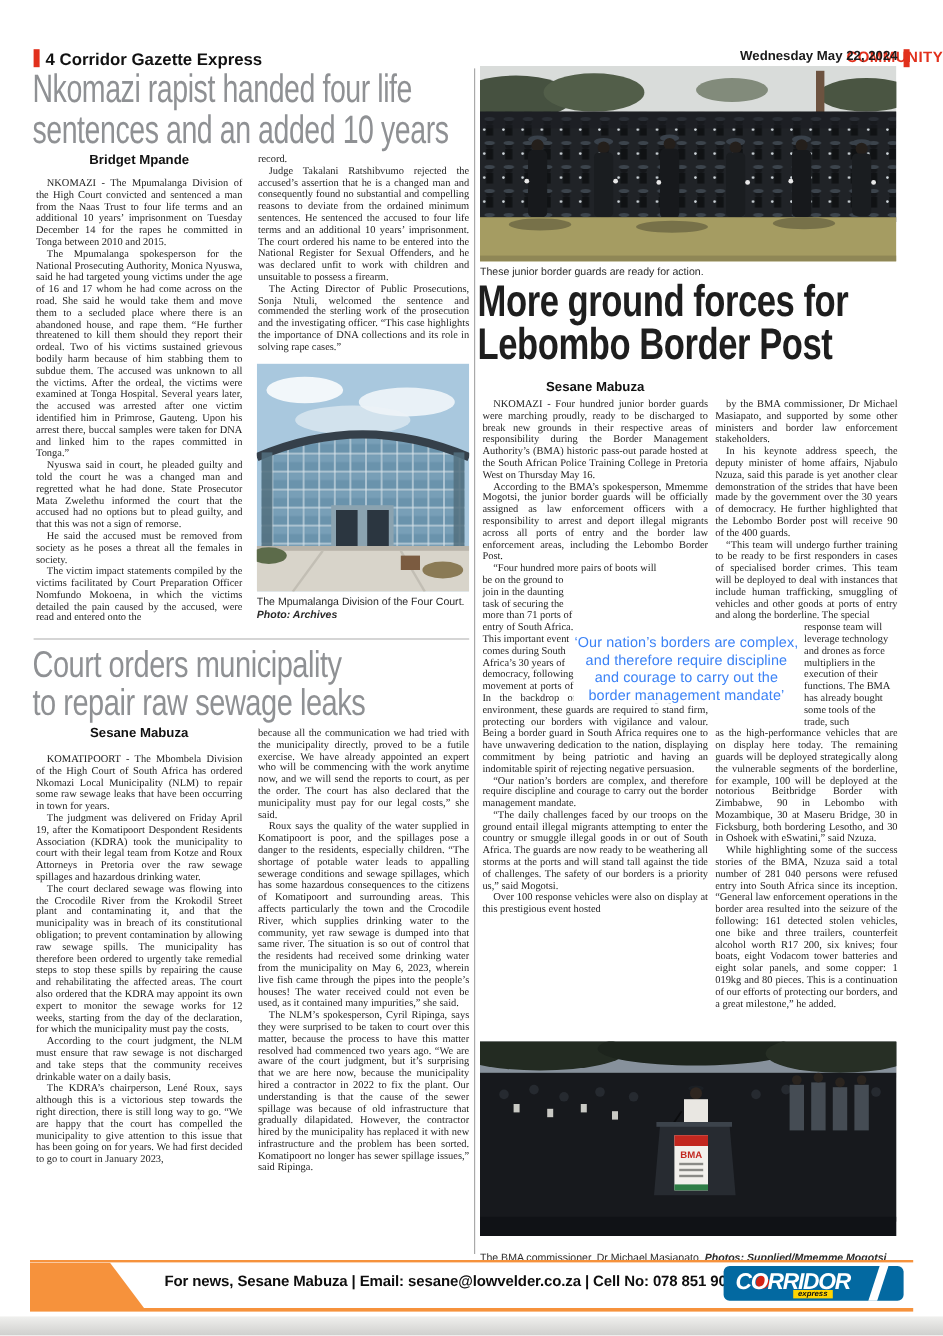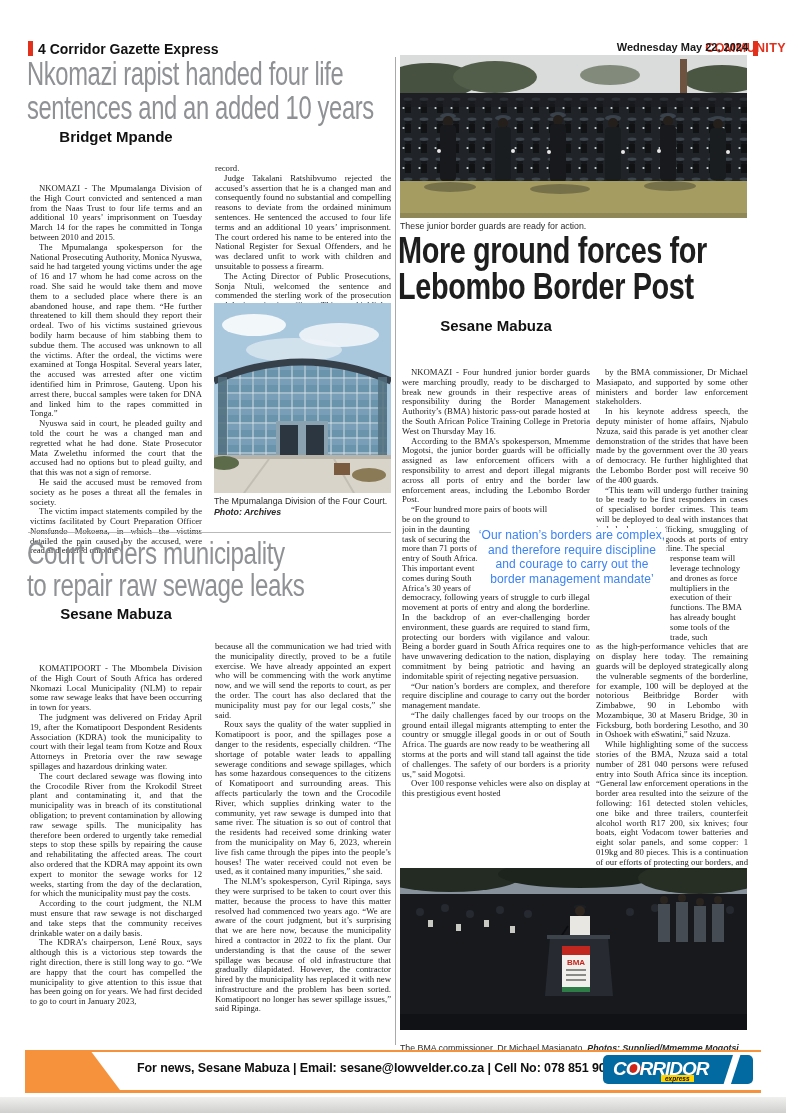--- a/index.html
+++ b/index.html
@@ -13,25 +13,25 @@
   .date{font-size:11px;font-weight:bold;text-align:right;}
   .redbar{background:#e1301c;width:5px;height:15px;}
 
   
   .hl{transform-origin:left top;color:#8f9194;font-weight:400;}
   .hl span{display:block;white-space:nowrap;}
   .hl1{font-size:33px;line-height:34px;transform:scaleX(.72);letter-spacing:-.5px;}
   .hl2{font-size:31px;line-height:32px;transform:scaleX(.78);letter-spacing:-.5px;}
   .hl3{font-size:37px;line-height:36px;transform:scaleX(.78);letter-spacing:-.5px;
        color:#1e1e1e;font-weight:bold;}
-  .byline{text-align:center;font-weight:bold;font-size:15px;color:#111;}
+  .byline{text-align:center;font-weight:bold;font-size:11px;color:#111;}
 
   
   .bodycol{font-family:"Liberation Serif",serif;font-size:8.7px;line-height:9.8px;
-           color:#1d1d1d;text-align:justify;overflow:hidden;margin-top:36px;}
+           color:#1d1d1d;text-align:justify;overflow:hidden;}
   .bodycol .para{margin:0;text-indent:9px;}
   .bodycol .para.cont{text-indent:0;}
   .para:empty{display:none;}
   .narrow1{width:76px;text-align:left;}
   .narrow2{width:78px;margin-left:auto;text-align:left;}
 
   
   .caption{font-size:8.8px;line-height:11px;color:#2a2a2a;}
   .credit{font-weight:bold;font-style:italic;}
 
@@ -70,21 +70,21 @@
   <div class="abs section-label" style="left:0;right:0;top:41px;">COMMUNITY</div>
   <div class="abs date" style="right:38px;top:41px;width:200px;">Wednesday May 22, 2024</div>
   <div class="abs redbar" style="left:753px;top:41px;"></div>
 
   <div class="abs hl hl1" style="left:27px;top:57px;width:520px;">
     <span>Nkomazi rapist handed four life</span>
     <span>sentences and an added 10 years</span>
   </div>
   <div class="abs byline" style="left:30px;top:128px;width:172px;">Bridget Mpande</div>
   <div class="abs bodycol" style="left:30px;top:148px;width:172px;height:383px;">
-      <p class="para">NKOMAZI - The Mpumalanga Division of the High Court convicted and sentenced a man from the Naas Trust to four life terms and an additional 10 years’ imprisonment on Tuesday March 14 for the rapes he committed in Tonga between 2010 and 2015.</p>
+      <p class="para">NKOMAZI - The Mpumalanga Division of the High Court convicted and sentenced a man from the Naas Trust to four life terms and an additional 10 years’ imprisonment on Tuesday December 14 for the rapes he committed in Tonga between 2010 and 2015.</p>
       <p class="para">The Mpumalanga spokesperson for the National Prosecuting Authority, Monica Nyuswa, said he had targeted young victims under the age of 16 and 17 whom he had come across on the road. She said he would take them and move them to a secluded place where there is an abandoned house, and rape them. “He further threatened to kill them should they report their ordeal. Two of his victims sustained grievous bodily harm because of him stabbing them to subdue them. The accused was unknown to all the victims. After the ordeal, the victims were examined at Tonga Hospital. Several years later, the accused was arrested after one victim identified him in Primrose, Gauteng. Upon his arrest there, buccal samples were taken for DNA and linked him to the rapes committed in Tonga.”</p>
       <p class="para">Nyuswa said in court, he pleaded guilty and told the court he was a changed man and regretted what he had done. State Prosecutor Mata Zwelethu informed the court that the accused had no options but to plead guilty, and that this was not a sign of remorse.</p>
       <p class="para">He said the accused must be removed from society as he poses a threat all the females in society.</p>
       <p class="para">The victim impact statements compiled by the victims facilitated by Court Preparation Officer Nomfundo Mokoena, in which the victims detailed the pain caused by the accused, were read and entered onto the</p>
     </div>
   <div class="abs bodycol" style="left:215px;top:128px;width:176px;height:174px;">
     <p class="para cont">record.</p>
     <div>
         <p class="para">Judge Takalani Ratshibvumo rejected the accused’s assertion that he is a changed man and consequently found no substantial and compelling reasons to deviate from the ordained minimum sentences. He sentenced the accused to four life terms and an additional 10 years’ imprisonment. The court ordered his name to be entered into the National Register for Sexual Offenders, and he was declared unfit to work with children and unsuitable to possess a firearm.</p>
         <p class="para">The Acting Director of Public Prosecutions, Sonja Ntuli, welcomed the sentence and commended the sterling work of the prosecution and the investigating officer. “This case highlights the importance of DNA collections and its role in solving rape cases.”</p>

